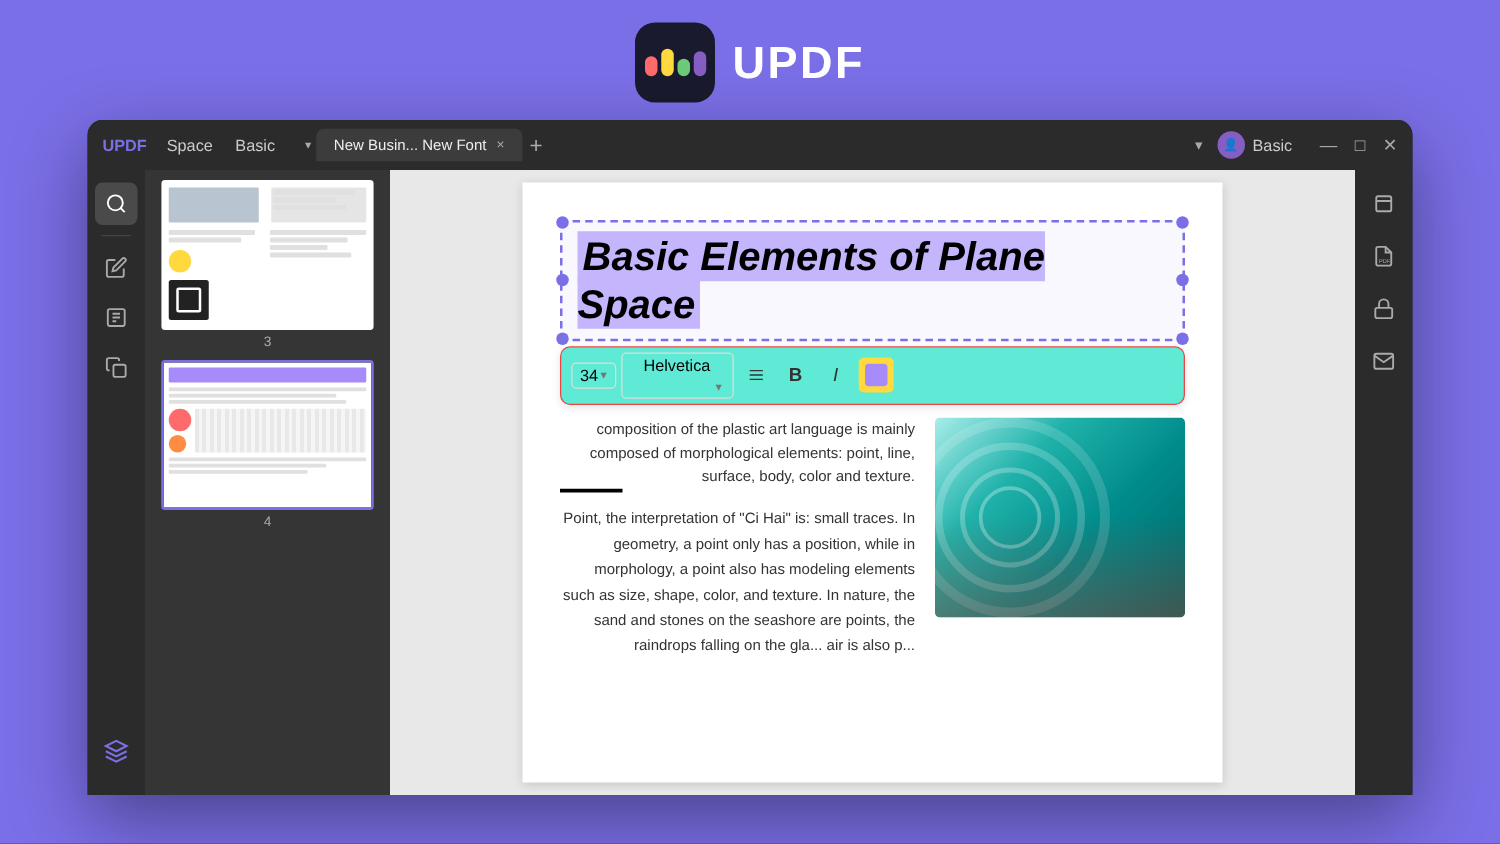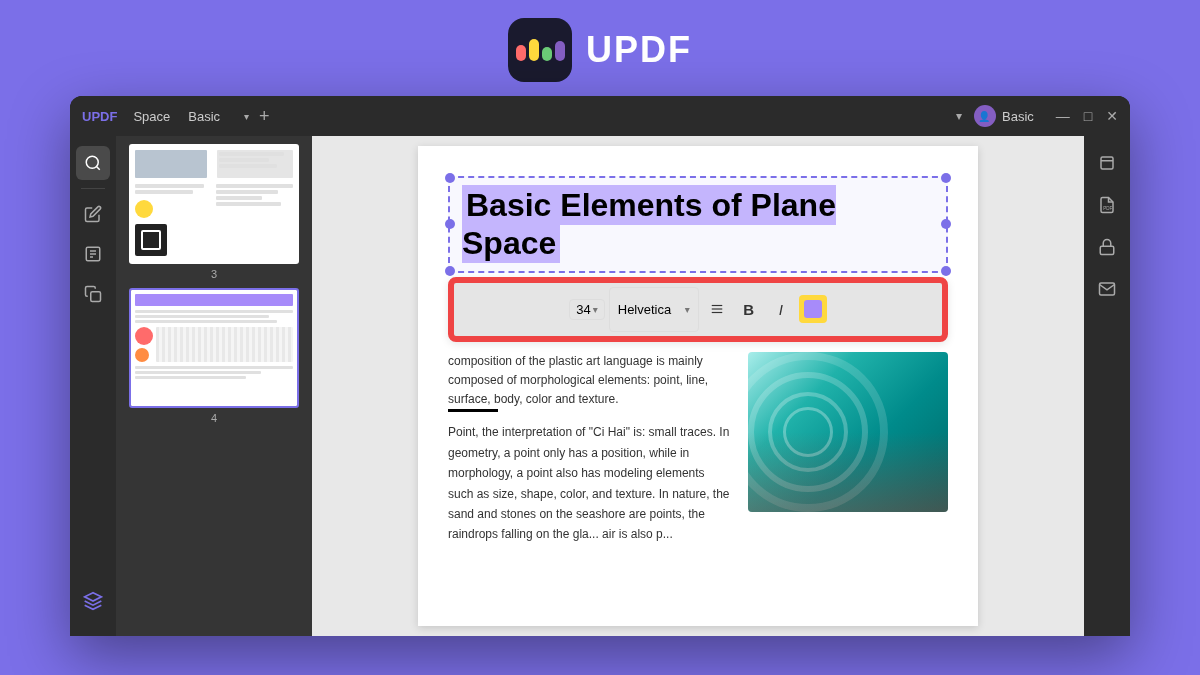--- a/index.html
+++ b/index.html
@@ -371,57 +371,58 @@
     .handle-br { bottom: -5px; right: -5px; }
 
     .heading-text {
       font-size: 32px;
       font-weight: 800;
       color: #000;
       line-height: 1.2;
       background: #c4b5fd;
       padding: 2px 4px;
       display: inline;
+      font-style: italic;
     }
 
     
     .format-toolbar {
       display: flex;
       align-items: center;
       gap: 4px;
-      background: #e5e5e5;
-      border: 6px solid #ef4444;
+      background: #5eead4;
+      border: 1px solid #ef4444;
       border-radius: 8px;
       padding: 4px 8px;
       margin: -4px 0 10px 0;
       box-shadow: 0 2px 8px rgba(0,0,0,0.1);
       position: relative;
       z-index: 10;
-      justify-content: center;
     }
 
     .font-size-select {
       display: flex;
       align-items: center;
       gap: 2px;
       border: 1px solid #ddd;
       border-radius: 4px;
       padding: 2px 6px;
       font-size: 13px;
     }
 
     .font-name-select {
       display: flex;
       align-items: center;
       gap: 4px;
       border: 1px solid #ddd;
       border-radius: 4px;
-      padding: 14px 8px;
+      padding: 2px 8px;
       font-size: 13px;
       min-width: 90px;
+      flex-direction: column;
     }
 
     .toolbar-btn {
       width: 28px;
       height: 28px;
       border-radius: 4px;
       display: flex;
       align-items: center;
       justify-content: center;
       cursor: pointer;
@@ -449,20 +450,21 @@
 
     
     .body-area {
       display: flex;
       gap: 16px;
       margin-top: 4px;
     }
 
     .body-text-col {
       flex: 1;
+      text-align: right;
     }
 
     .body-text {
       font-size: 12px;
       color: #333;
       line-height: 1.6;
     }
 
     .body-image {
       width: 200px;
@@ -547,20 +549,24 @@
 <div class="window">
 
   <div class="titlebar">
     <div class="titlebar-brand">UPDF</div>
     <div class="titlebar-menu">
       <span class="titlebar-menu-item">Space</span>
       <span class="titlebar-menu-item">Basic</span>
     </div>
     <div class="tabs-area">
       <span class="tab-dropdown">▾</span>
+      <div class="tab">
+        <span>New Busin... New Font</span>
+        <span class="tab-close">×</span>
+      </div>
       <span class="tab-add">+</span>
     </div>
     <div class="titlebar-right">
       <span class="title-dropdown">▾</span>
       <div class="login-btn">
         <div class="login-avatar">👤</div>
         <span>Basic</span>
       </div>
       <div class="win-controls">
         <span class="win-ctrl">—</span>

